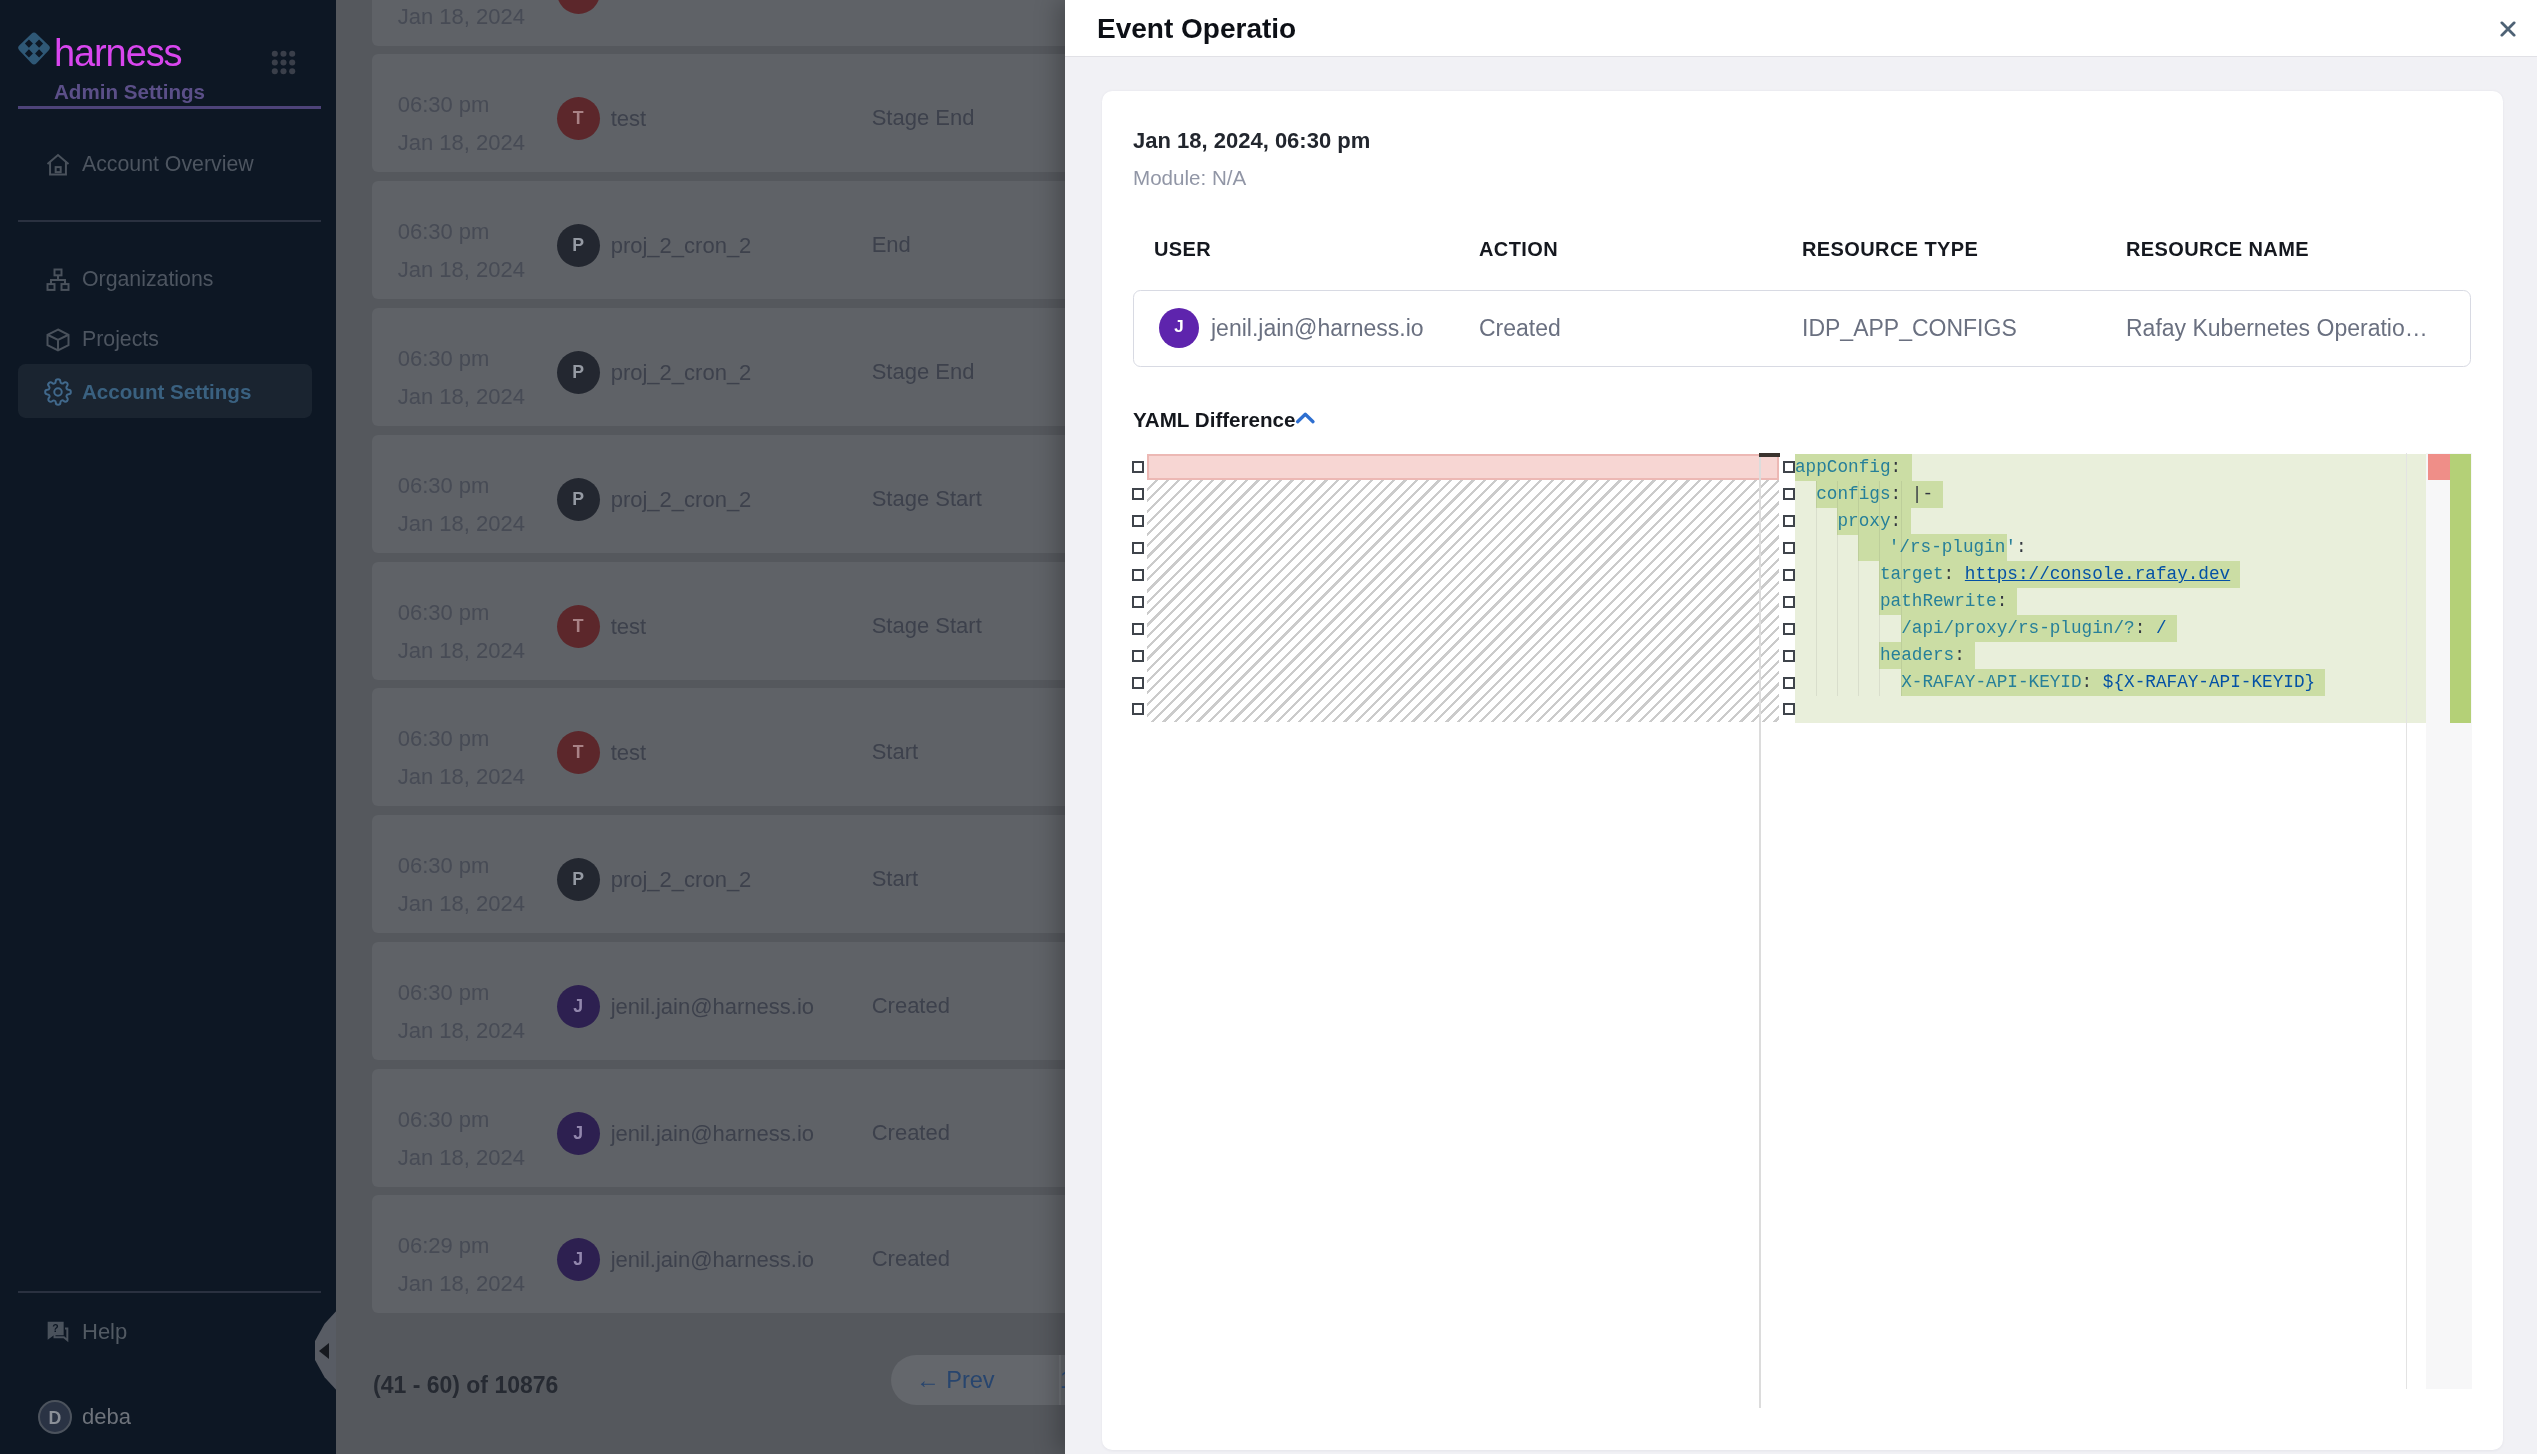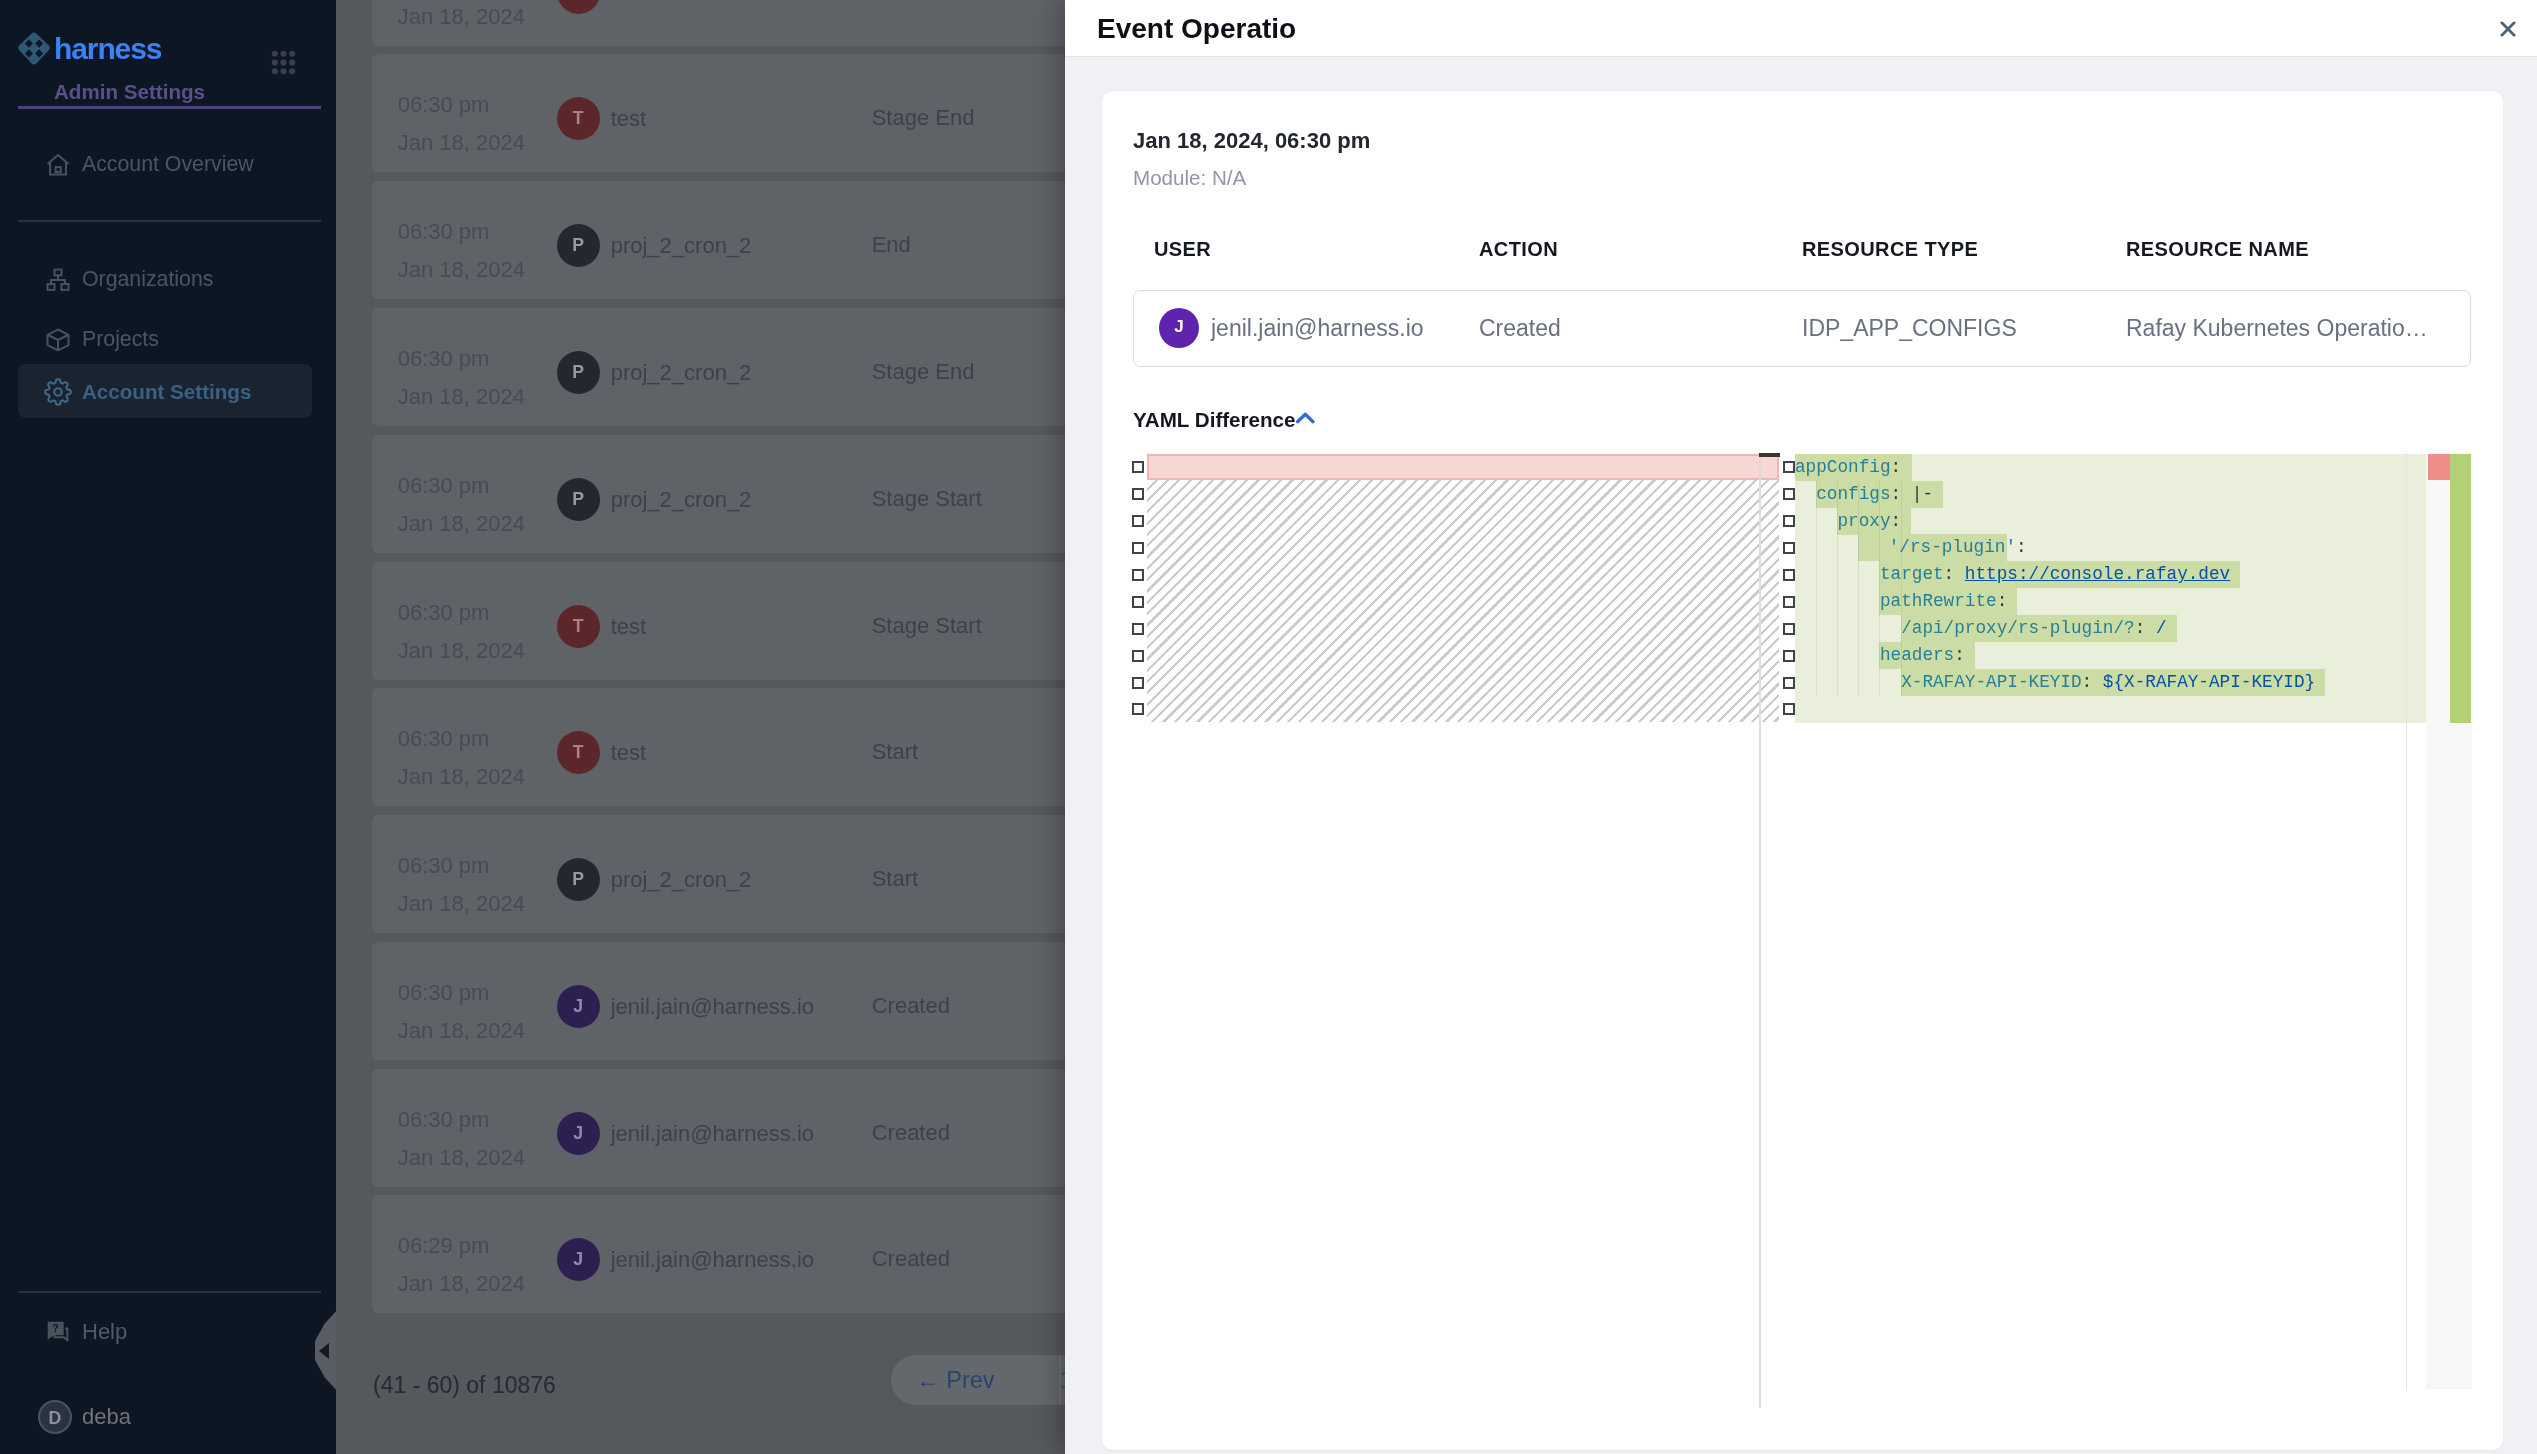--- a/index.html
+++ b/index.html
@@ -12,30 +12,30 @@
 .row { position:absolute; left:0.7px; width:736px; height:118px; background:#5f6267; border-radius:5.9px 0 0 5.9px; }
 .rt1 { position:absolute; left:26px; top:38px; font-size:22px; color:#474b55; }
 .rt2 { position:absolute; left:26px; top:76px; font-size:22px; color:#474b55; }
 .av { position:absolute; left:185px; top:43px; width:43px; height:43px; border-radius:50%; text-align:center; line-height:43px; font-size:17.7px; font-weight:700; }
 .avT { background:#5c272b; color:#a98286; }
 .avP { background:#232730; color:#959aa3; }
 .avJ { background:#2d2050; color:#9287ad; }
 .rname { position:absolute; left:239px; top:52px; font-size:22px; color:#3d414c; }
 .ract { position:absolute; left:500px; top:51px; font-size:22px; color:#3d414c; }
 
-#pagelabel { position:absolute; left:373px; top:1372px; font-size:23px; font-weight:400; color:#262a32; }
+#pagelabel { position:absolute; left:373px; top:1372px; font-size:23px; font-weight:700; color:#262a32; }
 #pagepill { position:absolute; left:891px; top:1355px; width:191px; height:50px; border-radius:25px 0 0 25px; background:#64676c; }
 #pagediv { position:absolute; left:1059px; top:1355px; width:1.5px; height:50px; background:#6e7176; }
 #prevtxt { position:absolute; left:916px; top:1367px; font-size:23.6px; color:#27456e; }
 #page1 { position:absolute; left:1060px; top:1367px; font-size:23.6px; color:#2b4e7e; }
 
 
 #sidebar { position:absolute; left:0; top:0; width:336px; height:1454px; background:#0d1724; }
 #logoicon { position:absolute; left:18.4px; top:32px; }
-#logotext { position:absolute; left:54px; top:32px; font-size:30px; font-weight:700; color:#3b82f6; letter-spacing:-1.1px; }
+#logotext { position:absolute; left:54px; top:32px; font-size:38px; font-weight:400; color:#d946ef; letter-spacing:-1.1px; }
 #adminset { position:absolute; left:54px; top:74px; font-size:20.6px; font-weight:600; color:#5b4f88;margin-top:6px; }
 #griddots { position:absolute; left:269px; top:48px; }
 .sdiv { position:absolute; left:18.4px; width:303px; height:1.5px; background:#2a3140; }
 #pdiv { position:absolute; left:18.4px; top:106px; width:303px; height:2.9px; background:#4d4379; }
 .navitem { position:absolute; left:82px; font-size:21.3px; color:#4d5560; }
 .navicon { position:absolute; left:44px; width:28px; height:28px; }
 #selitem { position:absolute; left:18.4px; top:364px; width:294px; height:54px; background:#1a2430; border-radius:7.4px; }
 #seltext { position:absolute; left:82px; top:380px; font-size:20.6px; font-weight:600; color:#3a6180; }
 #helptext { position:absolute; left:82px; top:1319px; font-size:22px; color:#525a63; }
 #deba { position:absolute; left:82px; top:1404px; font-size:22px; color:#6e737b; }

